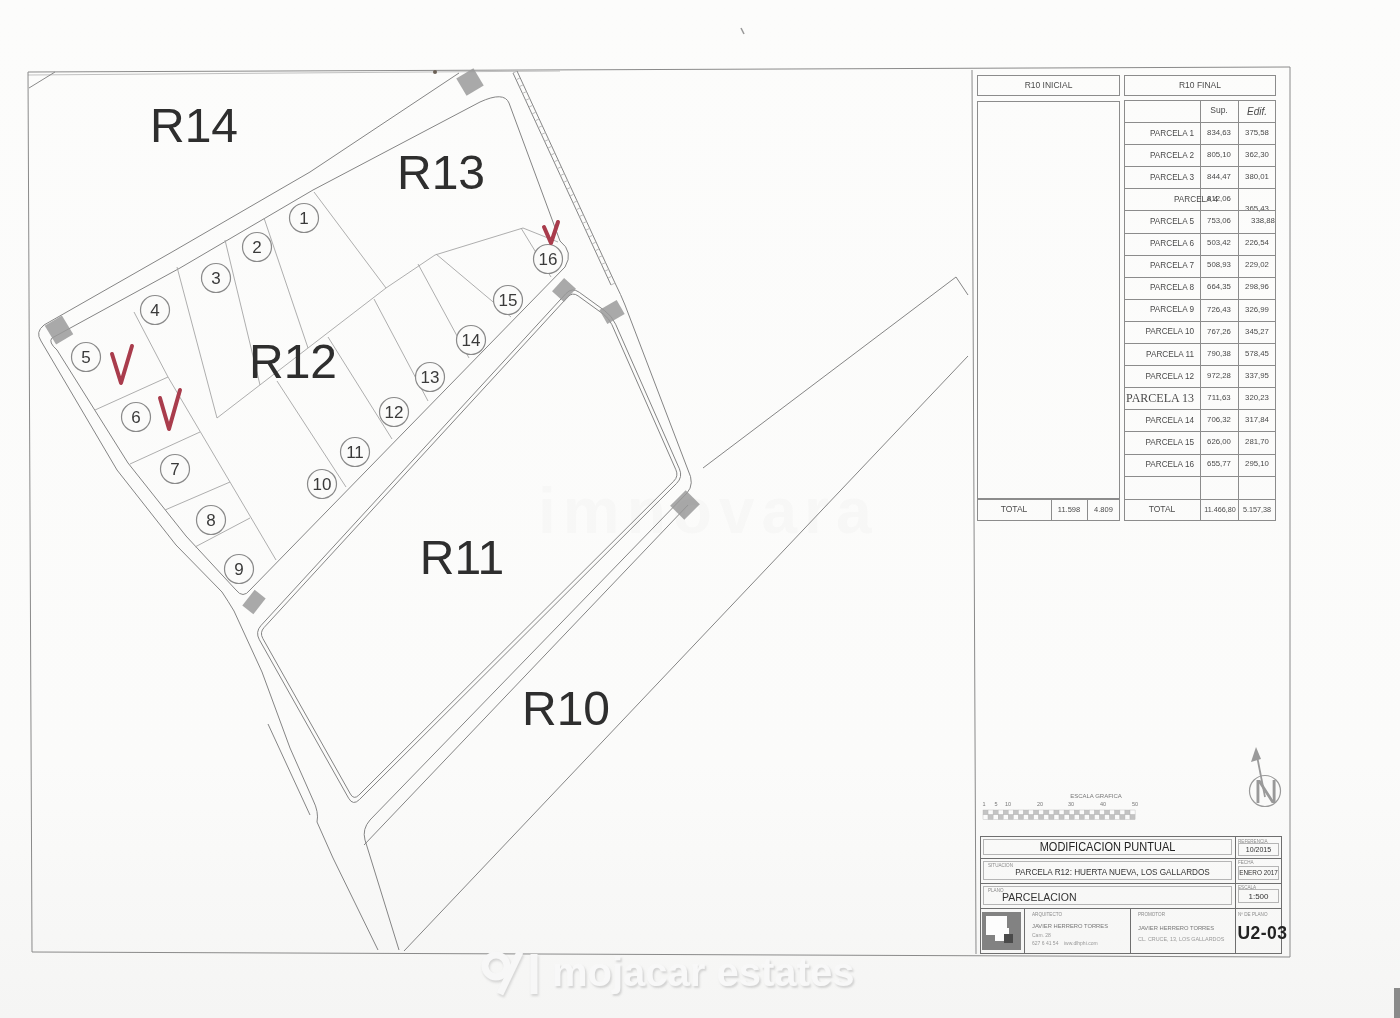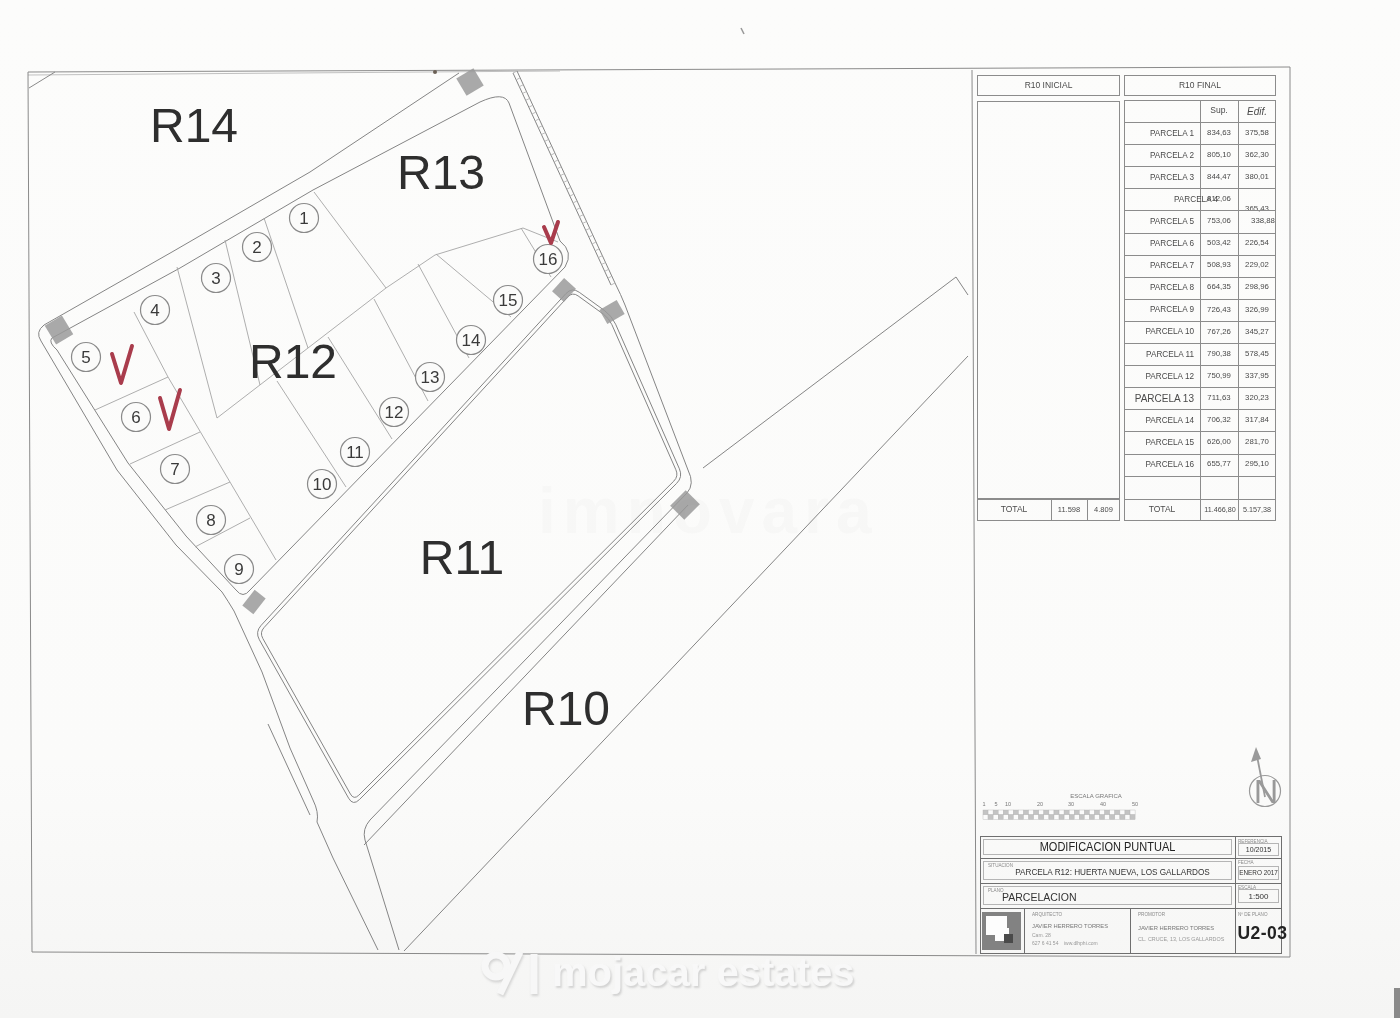--- a/index.html
+++ b/index.html
@@ -293,24 +293,24 @@
 <div class="cell" style="left:1124px;top:320.9px;width:152px;height:0px;border-top:1px solid #8c8c8c;"></div>
 <div class="cell" style="left:1124px;top:320.90000000000003px;width:70px;height:22.1px;font-size:8.2px;color:#4a4a4a;display:flex;align-items:center;justify-content:flex-end;">PARCELA 10</div>
 <div class="cell" style="left:1200px;top:320.90000000000003px;width:38px;height:22.1px;font-size:7.8px;color:#4a4a4a;display:flex;align-items:center;justify-content:center;">767,26</div>
 <div class="cell" style="left:1238px;top:320.90000000000003px;width:38px;height:22.1px;font-size:7.8px;color:#4a4a4a;display:flex;align-items:center;justify-content:center;">345,27</div>
 <div class="cell" style="left:1124px;top:343.0px;width:152px;height:0px;border-top:1px solid #8c8c8c;"></div>
 <div class="cell" style="left:1124px;top:343.00000000000006px;width:70px;height:22.1px;font-size:8.2px;color:#4a4a4a;display:flex;align-items:center;justify-content:flex-end;">PARCELA 11</div>
 <div class="cell" style="left:1200px;top:343.00000000000006px;width:38px;height:22.1px;font-size:7.8px;color:#4a4a4a;display:flex;align-items:center;justify-content:center;">790,38</div>
 <div class="cell" style="left:1238px;top:343.00000000000006px;width:38px;height:22.1px;font-size:7.8px;color:#4a4a4a;display:flex;align-items:center;justify-content:center;">578,45</div>
 <div class="cell" style="left:1124px;top:365.1px;width:152px;height:0px;border-top:1px solid #8c8c8c;"></div>
 <div class="cell" style="left:1124px;top:365.1000000000001px;width:70px;height:22.1px;font-size:8.2px;color:#4a4a4a;display:flex;align-items:center;justify-content:flex-end;">PARCELA 12</div>
-<div class="cell" style="left:1200px;top:365.1000000000001px;width:38px;height:22.1px;font-size:7.8px;color:#4a4a4a;display:flex;align-items:center;justify-content:center;">750,99</div>
+<div class="cell" style="left:1200px;top:365.1000000000001px;width:38px;height:22.1px;font-size:7.8px;color:#4a4a4a;display:flex;align-items:center;justify-content:center;">972,28</div>
 <div class="cell" style="left:1238px;top:365.1000000000001px;width:38px;height:22.1px;font-size:7.8px;color:#4a4a4a;display:flex;align-items:center;justify-content:center;">337,95</div>
 <div class="cell" style="left:1124px;top:387.2px;width:152px;height:0px;border-top:1px solid #8c8c8c;"></div>
-<div class="cell" style="left:1124px;top:387.2000000000001px;width:70px;height:22.1px;font-size:10px;color:#4a4a4a;display:flex;align-items:center;justify-content:flex-end;">PARCELA 13</div>
+<div class="cell" style="left:1124px;top:387.2000000000001px;width:70px;height:22.1px;font-size:12px;color:#4a4a4a;display:flex;align-items:center;justify-content:flex-end;font-family:Liberation Serif, serif;">PARCELA 13</div>
 <div class="cell" style="left:1200px;top:387.2000000000001px;width:38px;height:22.1px;font-size:7.8px;color:#4a4a4a;display:flex;align-items:center;justify-content:center;">711,63</div>
 <div class="cell" style="left:1238px;top:387.2000000000001px;width:38px;height:22.1px;font-size:7.8px;color:#4a4a4a;display:flex;align-items:center;justify-content:center;">320,23</div>
 <div class="cell" style="left:1124px;top:409.3px;width:152px;height:0px;border-top:1px solid #8c8c8c;"></div>
 <div class="cell" style="left:1124px;top:409.3000000000001px;width:70px;height:22.1px;font-size:8.2px;color:#4a4a4a;display:flex;align-items:center;justify-content:flex-end;">PARCELA 14</div>
 <div class="cell" style="left:1200px;top:409.3000000000001px;width:38px;height:22.1px;font-size:7.8px;color:#4a4a4a;display:flex;align-items:center;justify-content:center;">706,32</div>
 <div class="cell" style="left:1238px;top:409.3000000000001px;width:38px;height:22.1px;font-size:7.8px;color:#4a4a4a;display:flex;align-items:center;justify-content:center;">317,84</div>
 <div class="cell" style="left:1124px;top:431.4px;width:152px;height:0px;border-top:1px solid #8c8c8c;"></div>
 <div class="cell" style="left:1124px;top:431.40000000000015px;width:70px;height:22.1px;font-size:8.2px;color:#4a4a4a;display:flex;align-items:center;justify-content:flex-end;">PARCELA 15</div>
 <div class="cell" style="left:1200px;top:431.40000000000015px;width:38px;height:22.1px;font-size:7.8px;color:#4a4a4a;display:flex;align-items:center;justify-content:center;">626,00</div>
 <div class="cell" style="left:1238px;top:431.40000000000015px;width:38px;height:22.1px;font-size:7.8px;color:#4a4a4a;display:flex;align-items:center;justify-content:center;">281,70</div>

